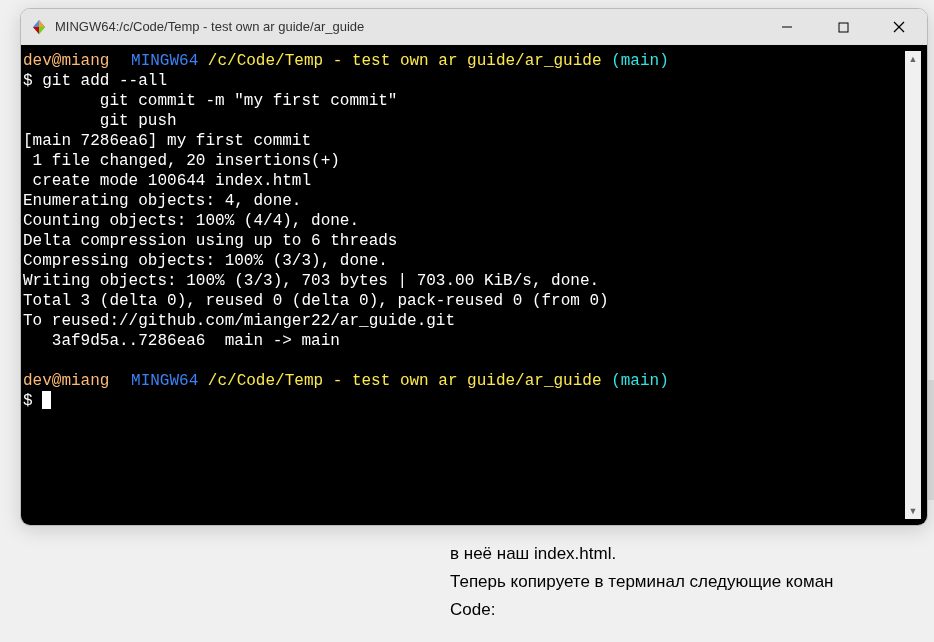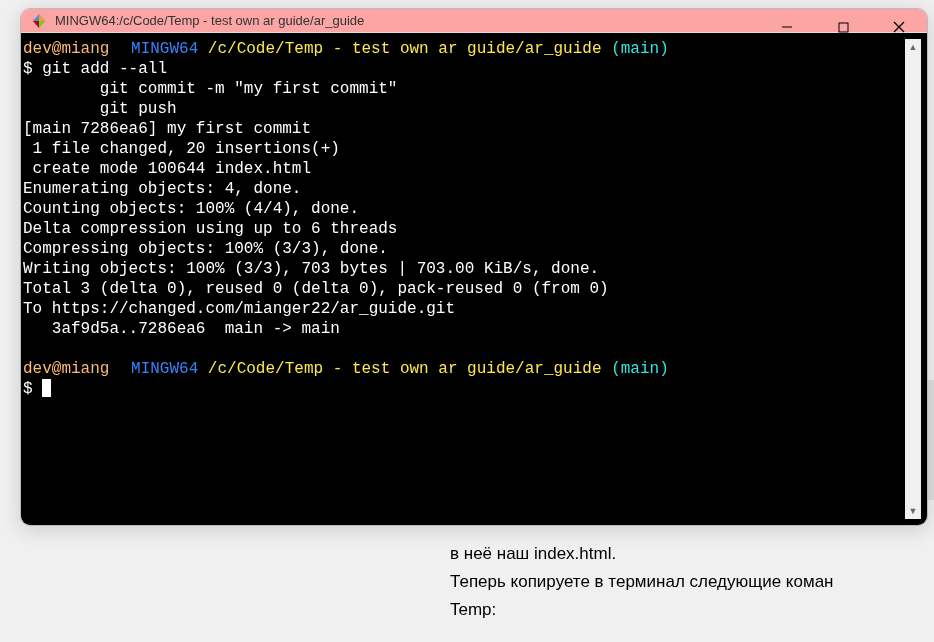--- a/index.html
+++ b/index.html
@@ -23,22 +23,22 @@
       height: 518px;
       background: #ffffff;
       border: 1px solid #bbb;
       border-radius: 10px;
       box-shadow: 0 4px 20px rgba(0,0,0,0.15);
       overflow: hidden;
       display: flex;
       flex-direction: column;
     }
     .titlebar {
-      height: 24px;
-      background: #fca5a5;
+      height: 36px;
+      background: #e5e5e5;
       display: flex;
       align-items: center;
       padding-left: 10px;
       border-bottom: 1px solid #e0e0e0;
     }
     .titlebar-icon {
       width: 16px;
       height: 16px;
       margin-right: 8px;
       display: flex;
@@ -132,21 +132,21 @@
     }
   </style>
 </head>
 <body>
 
 <div class="side-blur"></div>
 
 <div class="background-text">
   <span class="bg-line">в неё наш index.html.</span>
   <span class="bg-line">Теперь копируете в терминал следующие коман</span>
-  <span class="bg-line">Temp:</span>
+  <span class="bg-line">Code:</span>
 </div>
 
 <div class="window">
   <div class="titlebar">
     <div class="titlebar-icon">
       <svg width="16" height="16" viewBox="0 0 16 16">
         <polygon points="8,1 14,8 8,15 2,8" fill="#4a90d9"></polygon>
         <polygon points="8,1 14,8 8,8" fill="#f0a030"></polygon>
         <polygon points="8,8 14,8 8,15" fill="#73d216"></polygon>
         <polygon points="2,8 8,8 8,15" fill="#cc0000"></polygon>
@@ -179,21 +179,21 @@
 <span class="c-white">        git push</span>
 <span class="c-white">[main 7286ea6] my first commit</span>
 <span class="c-white"> 1 file changed, 20 insertions(+)</span>
 <span class="c-white"> create mode 100644 index.html</span>
 <span class="c-white">Enumerating objects: 4, done.</span>
 <span class="c-white">Counting objects: 100% (4/4), done.</span>
 <span class="c-white">Delta compression using up to 6 threads</span>
 <span class="c-white">Compressing objects: 100% (3/3), done.</span>
 <span class="c-white">Writing objects: 100% (3/3), 703 bytes | 703.00 KiB/s, done.</span>
 <span class="c-white">Total 3 (delta 0), reused 0 (delta 0), pack-reused 0 (from 0)</span>
-<span class="c-white">To https://changed.com/mianger22/ar_guide.git</span>
+<span class="c-white">To reused://github.com/mianger22/ar_guide.git</span>
 <span class="c-white">   3af9d5a..7286ea6  main -&gt; main</span>
 
 <span class="c-green">dev@miang</span> <span class="c-magenta">MINGW64</span> <span class="c-yellow">/c/Code/Temp - test own ar guide/ar_guide</span> <span class="c-cyan">(</span><span class="c-cyan">main</span><span class="c-cyan">)</span>
 <span class="c-white">$ </span><span class="cursor"></span></div>
     <div class="scrollbar">
       <div class="scroll-arrow up">▲</div>
       <div class="scroll-arrow down">▼</div>
     </div>
   </div>
 </div>

